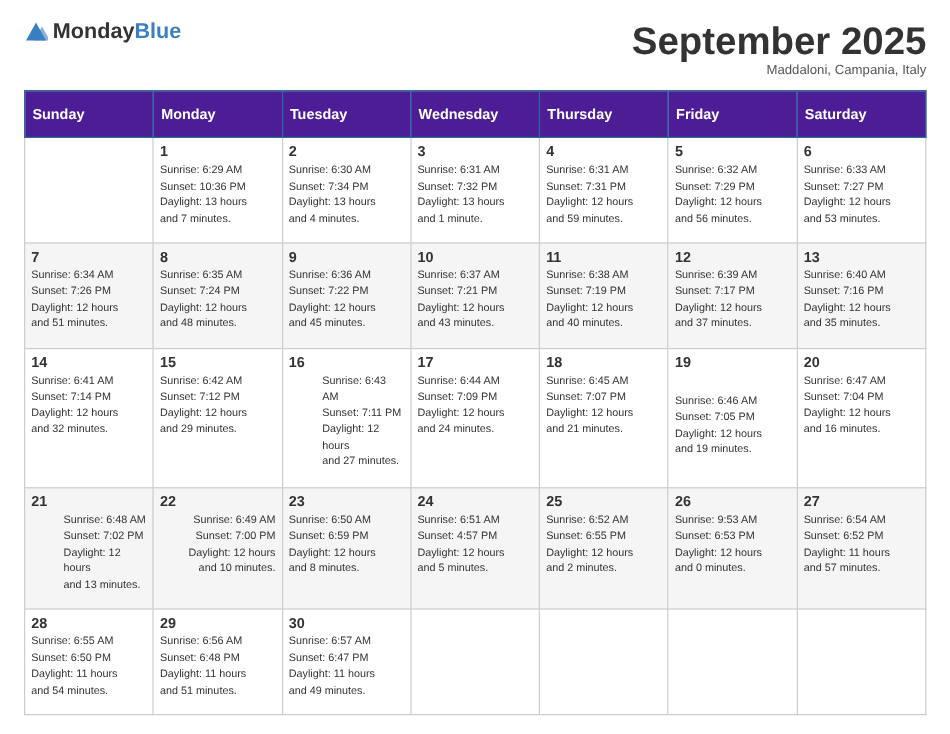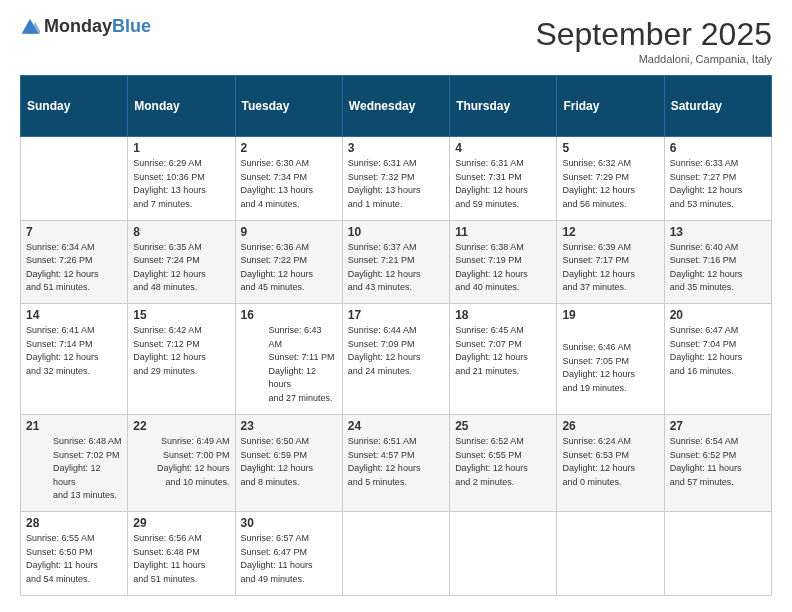--- a/index.html
+++ b/index.html
@@ -41,35 +41,35 @@
     .logo-icon {
       width: 20px;
       height: 20px;
     }
     .header-right {
       text-align: right;
     }
     .month-title {
       font-size: 32px;
       color: #333;
-      font-weight: normal;
+      font-weight: bold;
     }
     .location {
       font-size: 11px;
       color: #555;
     }
     .calendar-table {
       width: 100%;
       border-collapse: collapse;
       flex: 1;
     }
     .calendar-table th {
-      background-color: #0c4a6e;
+      background-color: #4c1d95;
       color: white;
-      padding: 23px 6px;
+      padding: 12px 6px;
       text-align: left;
       font-size: 12px;
       font-weight: bold;
       border: 1px solid #2a6aa0;
     }
     .calendar-table td {
       border: 1px solid #ccc;
       vertical-align: top;
       padding: 4px 5px;
       width: calc(100% / 7);
@@ -307,21 +307,21 @@
           </td>
           <td>
             <span class="day-number">25</span>
             <div class="day-info" style="white-space: pre-line;">Sunrise: 6:52 AM
 Sunset: 6:55 PM
 Daylight: 12 hours
 and 2 minutes.</div>
           </td>
           <td>
             <span class="day-number">26</span>
-            <div class="day-info" style="white-space: pre-line;">Sunrise: 6:24 AM
+            <div class="day-info" style="white-space: pre-line;">Sunrise: 9:53 AM
 Sunset: 6:53 PM
 Daylight: 12 hours
 and 0 minutes.</div>
           </td>
           <td>
             <span class="day-number">27</span>
             <div class="day-info" style="white-space: pre-line;">Sunrise: 6:54 AM
 Sunset: 6:52 PM
 Daylight: 11 hours
 and 57 minutes.</div>

